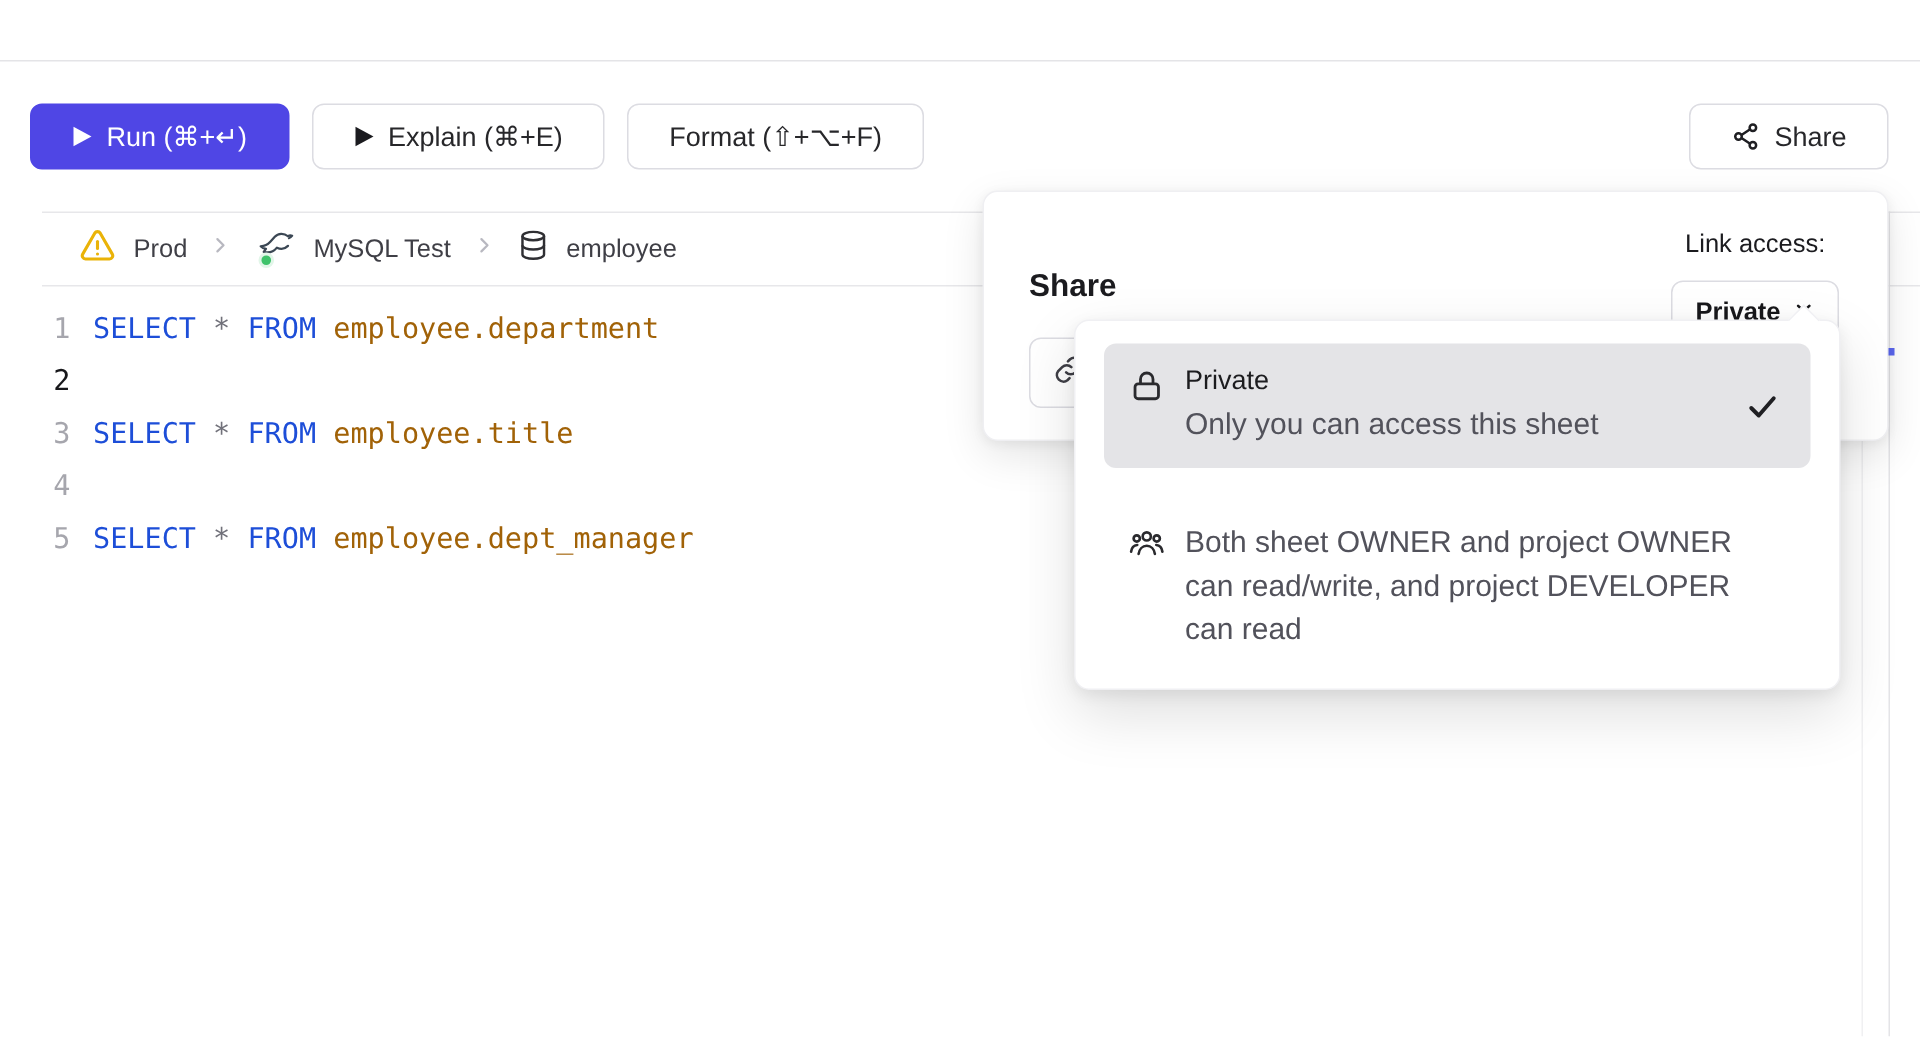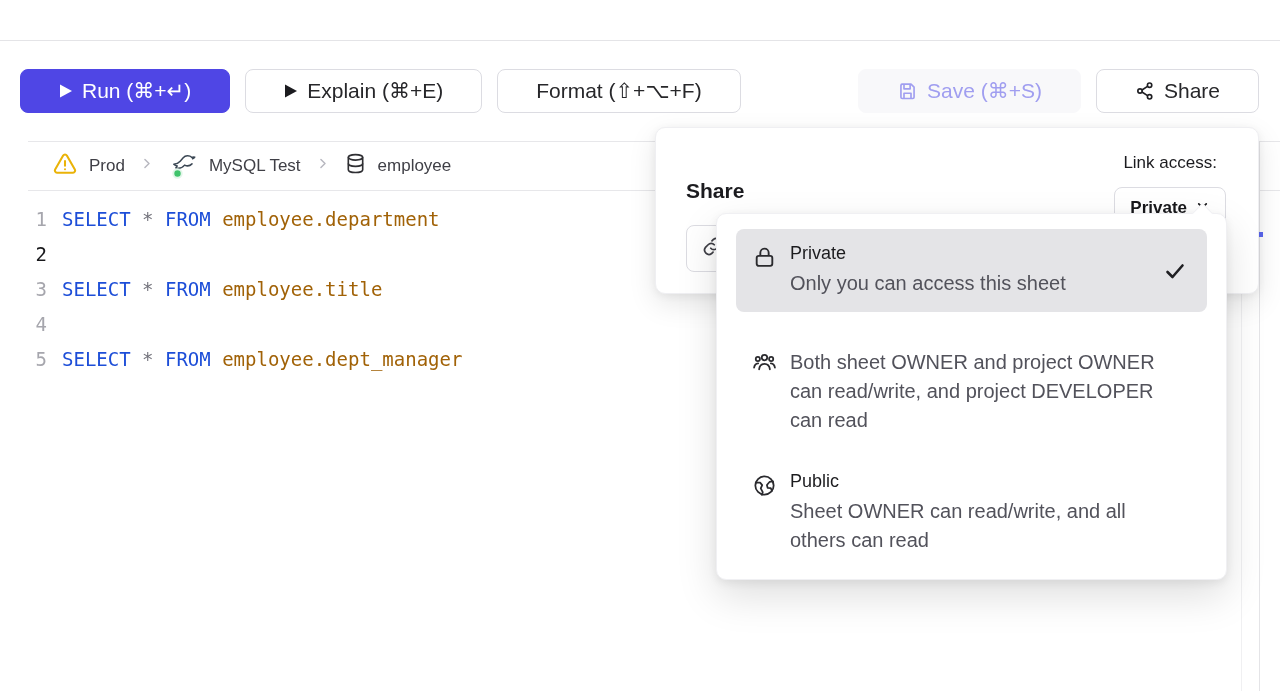--- a/index.html
+++ b/index.html
@@ -8,23 +8,23 @@
     width:1280px; height:691px; position:relative; overflow:hidden;
     background:#ffffff; color:#18181b;
     font-family:"Liberation Sans","DejaVu Sans",sans-serif;
   }
   .hairline-top { position:absolute; top:40px; left:0; right:0; height:1px; background:#e4e4e7; }
 
   
   .toolbar { position:absolute; top:69px; left:20px; right:21px; height:44px; display:flex; justify-content:space-between; align-items:center; }
   .tgroup { display:flex; gap:15px; }
   .btn {
-    display:flex; align-items:center; gap:9px; height:44px; padding:0 38px;
+    display:flex; align-items:center; gap:9px; height:44px; padding:0 27px;
     border:1px solid #dcdce2; border-radius:8px; background:#fff;
-    font-size:21px; color:#27272a; cursor:pointer; white-space:nowrap;
+    font-size:18px; color:#27272a; cursor:pointer; white-space:nowrap;
   }
   .btn svg { flex:none; display:block; }
   .btn-run { background:#4f46e5; border-color:#4f46e5; color:#ffffff; font-weight:500; }
   .btn-save { background:#f8f8fa; border-color:#f8f8fa; color:#a09ef0; }
   .btn-readonly .chev-dim { color:#c9c9d1; margin-left:2px; }
 
   
   .crumbs {
     position:absolute; top:141px; left:0; width:1280px; height:50px;
     border-top:1px solid #e7e7ea; border-bottom:1px solid #e7e7ea;
@@ -111,30 +111,20 @@
             <path d="M1 1.5v13L13 8z" fill="#1b1b1f"></path>
           </svg>
         </span>
       <span>Explain (⌘+E)</span>
     </button>
     <button class="btn">
       <span>Format (⇧+⌥+F)</span>
     </button>
   </div>
   <div class="tgroup">
-    <button class="btn btn-save">
-      <span>
-          <svg width="21" height="21" viewBox="0 0 24 24" fill="none" stroke="#a09ef0" stroke-width="1.9" stroke-linejoin="round">
-            <path d="M5.5 3.5H16l3.5 3.5v11.5a1.5 1.5 0 0 1-1.5 1.5H6a1.5 1.5 0 0 1-1.5-1.5V5a1.5 1.5 0 0 1 1.5-1.5z"></path>
-            <path d="M8 3.5V9h7V3.5"></path>
-            <path d="M8 20v-6h8v6"></path>
-          </svg>
-        </span>
-      <span>Save (⌘+S)</span>
-    </button>
     <button class="btn">
       <span>
           <svg width="20" height="20" viewBox="0 0 24 24" fill="none" stroke="#1f1f23" stroke-width="2">
             <circle cx="17.5" cy="5" r="2.6"></circle>
             <circle cx="6" cy="12" r="2.6"></circle>
             <circle cx="17.5" cy="19" r="2.6"></circle>
             <path d="M8.4 10.8 15 6.4M8.4 13.2l6.6 4.4"></path>
           </svg>
         </span>
       <span>Share</span>
@@ -262,26 +252,13 @@
           <path d="M2 17c.3-2.3 1.8-4 3.9-4.2"></path>
           <circle cx="18.4" cy="8.6" r="2"></circle>
           <path d="M22 17c-.3-2.3-1.8-4-3.9-4.2"></path>
         </svg>
       </span>
     <div class="mi-text">
       <div class="mi-desc">Both sheet OWNER and project OWNER can read/write, and project DEVELOPER can read</div>
     </div>
   </div>
 
-  <div class="mitem">
-    <span class="mi-icon">
-        <svg width="25" height="25" viewBox="0 0 24 24" fill="none" stroke="#2a2a2e" stroke-width="1.7" stroke-linecap="round" stroke-linejoin="round">
-          <circle cx="12" cy="12" r="8.8"></circle>
-          <path d="M3.7 9.2h4.1l2 2.4-1.4 3.1 1.9 3.7-.8 2.6"></path>
-          <path d="m20.2 8.1-3.4.5-2.5 2.9.7 2.7 3 .4 1.2 2.6"></path>
-        </svg>
-      </span>
-    <div class="mi-text">
-      <div class="mi-title">Public</div>
-      <div class="mi-desc">Sheet OWNER can read/write, and all others can read</div>
-    </div>
-  </div>
 </div>
 
 </body></html>

